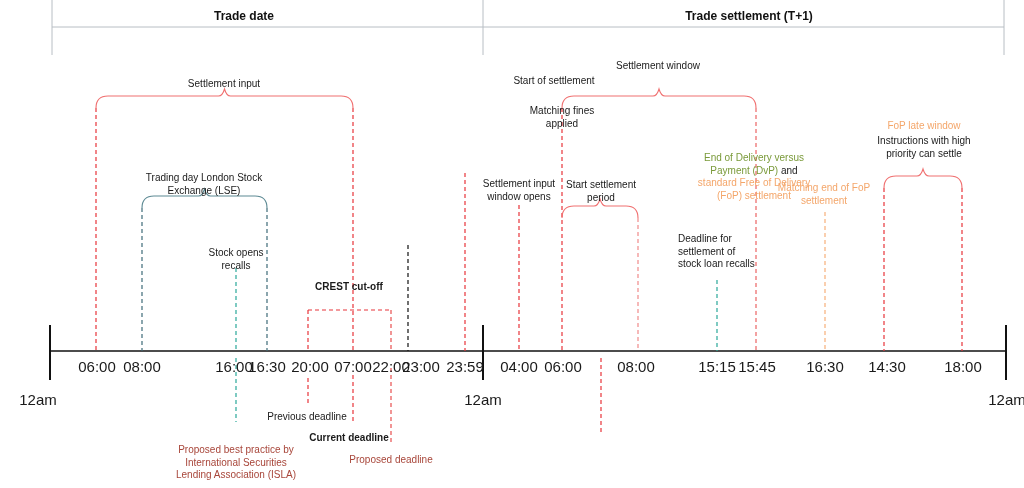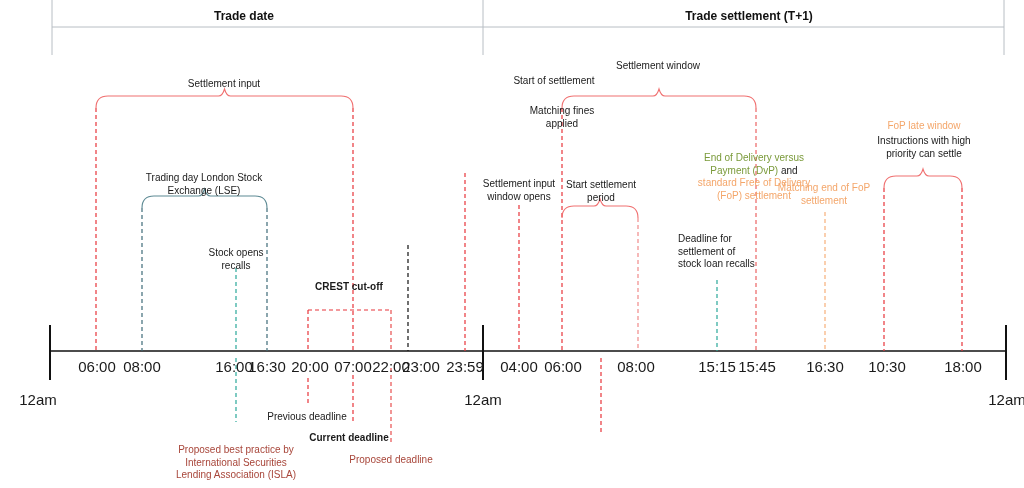--- a/index.html
+++ b/index.html
@@ -74,21 +74,21 @@
   <div class="tick" style="left:375px;top:358px">22:00</div>
   <div class="tick" style="left:405px;top:358px">23:00</div>
   <div class="tick" style="left:449px;top:358px">23:59</div>
 
   <div class="tick" style="left:503px;top:358px">04:00</div>
   <div class="tick" style="left:547px;top:358px">06:00</div>
   <div class="tick" style="left:620px;top:358px">08:00</div>
   <div class="tick" style="left:701px;top:358px">15:15</div>
   <div class="tick" style="left:741px;top:358px">15:45</div>
   <div class="tick" style="left:809px;top:358px">16:30</div>
-  <div class="tick" style="left:871px;top:358px">10:30</div>
+  <div class="tick" style="left:871px;top:358px">14:30</div>
   <div class="tick" style="left:947px;top:358px">18:00</div>
 
   <div class="lbl" style="left:208px;top:78px">Settlement input</div>
 
   <div class="lbl" style="left:188px;top:172px">
     <div>Trading day London Stock</div>
     <div>Exchange (LSE)</div>
   </div>
 
   <div class="lbl" style="left:220px;top:247px">

